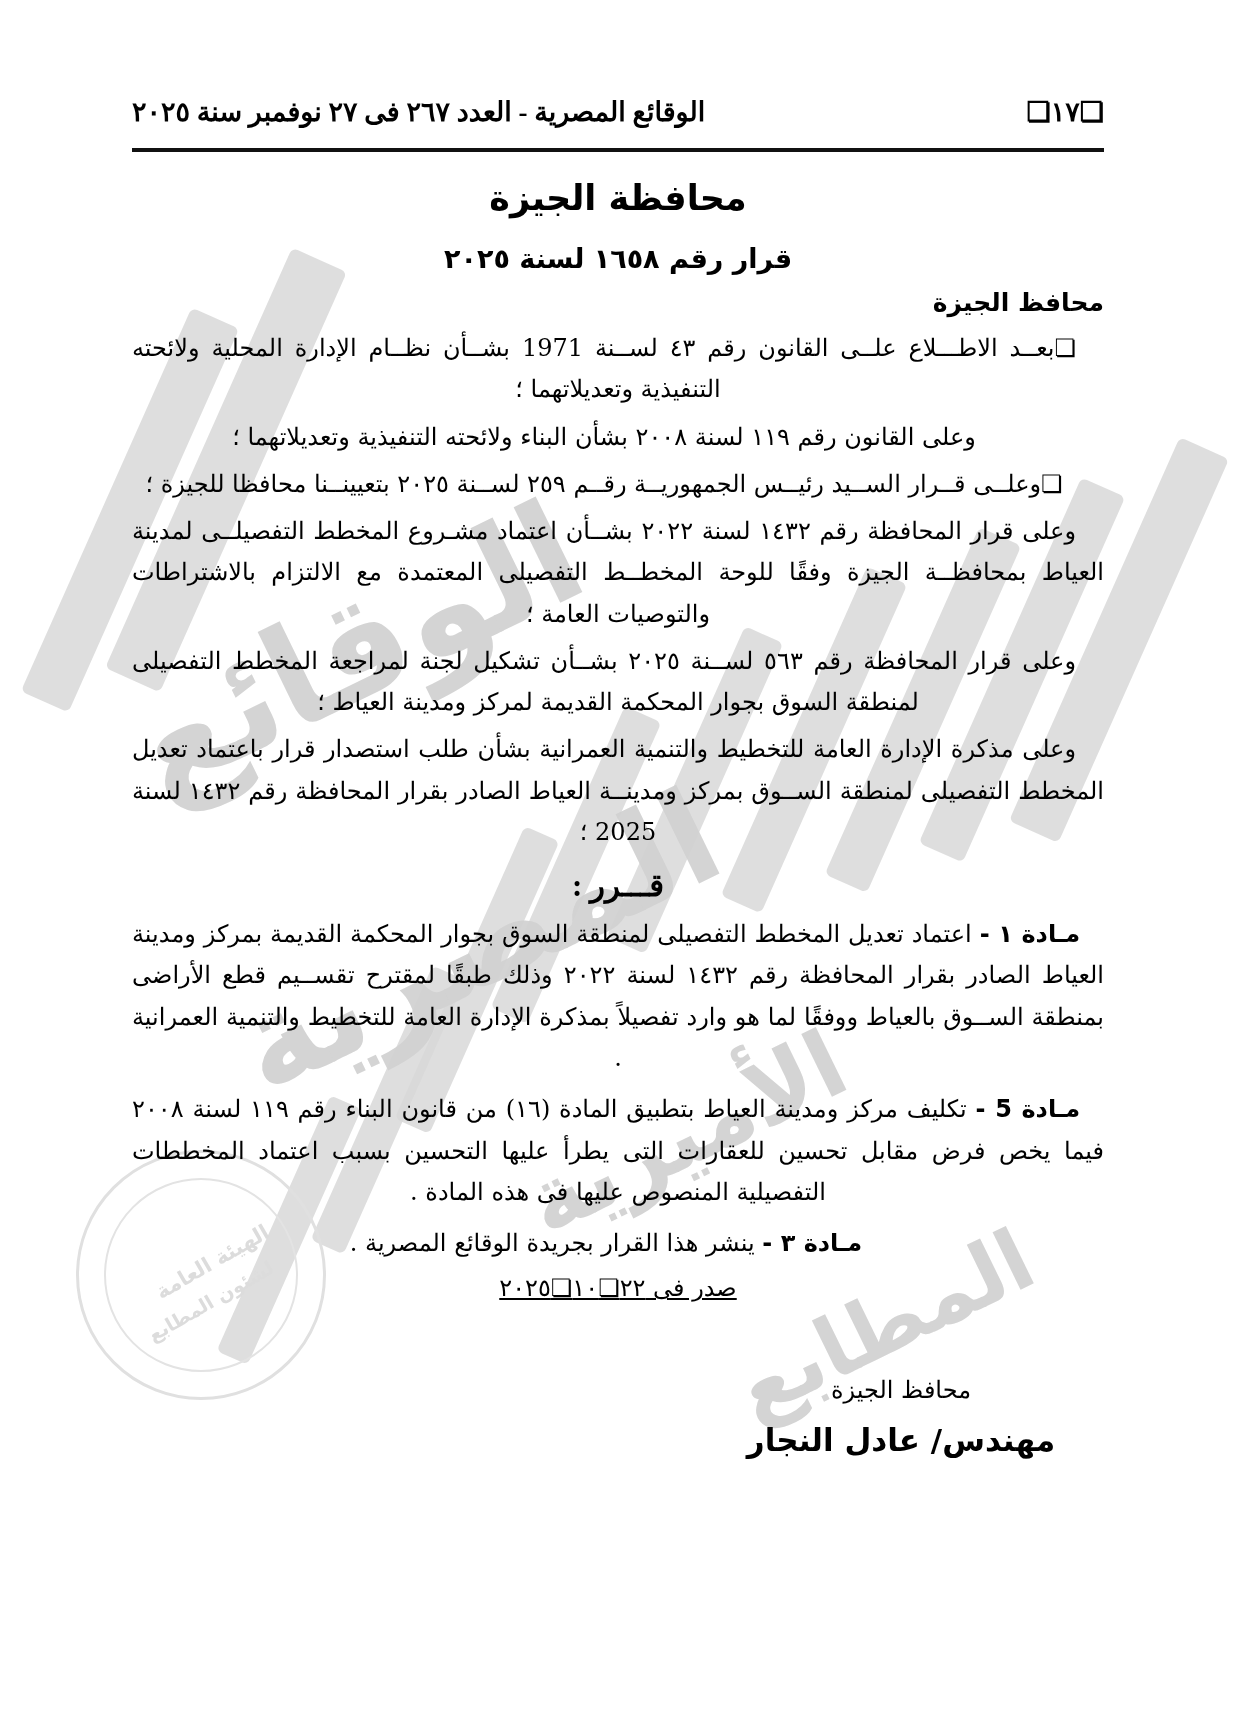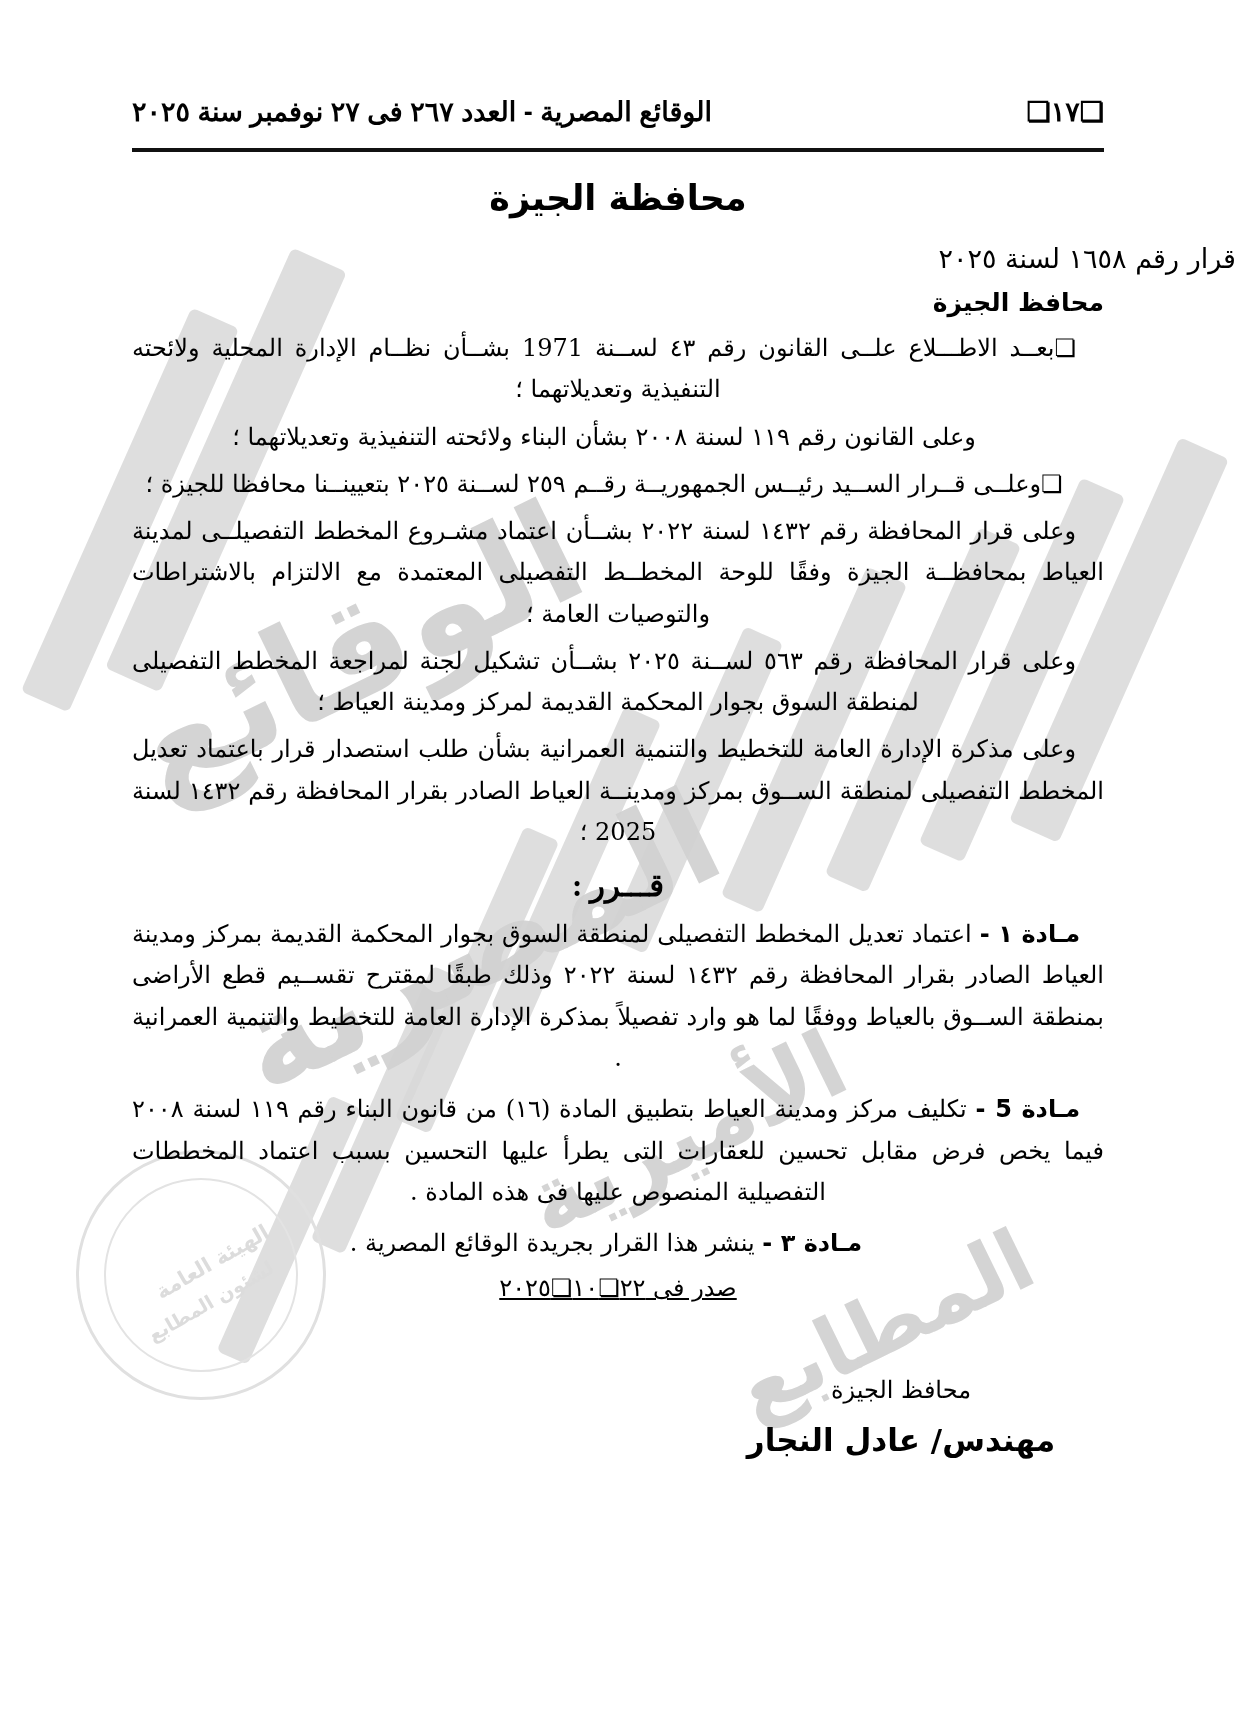--- a/index.html
+++ b/index.html
@@ -77,21 +77,21 @@
     height: 62px;
   }
   #header-row {
     display: flex;
     flex-direction: row-reverse;
     align-items: baseline;
     justify-content: space-between;
     height: 44px;
   }
   #header-title {
-    font-family: Liberation Sans, sans-serif;
+    font-family: Liberation Serif, serif;
     font-size: 27px;
     font-weight: 600;
     letter-spacing: 0px;
     white-space: nowrap;
   }
   #page-number {
     font-family: Liberation Serif, serif;
     font-size: 27px;
     font-weight: 600;
     letter-spacing: 1px;
@@ -116,24 +116,24 @@
     font-family: "DejaVu Sans", "Liberation Sans", sans-serif;
     font-size: 35px;
     font-weight: 700;
     letter-spacing: 0.5px;
   }
   #doc-subtitle {
     position: absolute;
     top: 243px;
     left: 0;
     right: 0;
-    text-align: right;
+    text-align: center;
     font-family: "DejaVu Sans", "Liberation Sans", sans-serif;
     font-size: 27px;
-    font-weight: 400;
+    font-weight: 700;
   }
 
   
   #body-block {
     position: absolute;
     top: 288px;
     right: 132px;
     left: 132px;
     text-align: justify;
     font-family: "DejaVu Serif", "Liberation Serif", serif;

